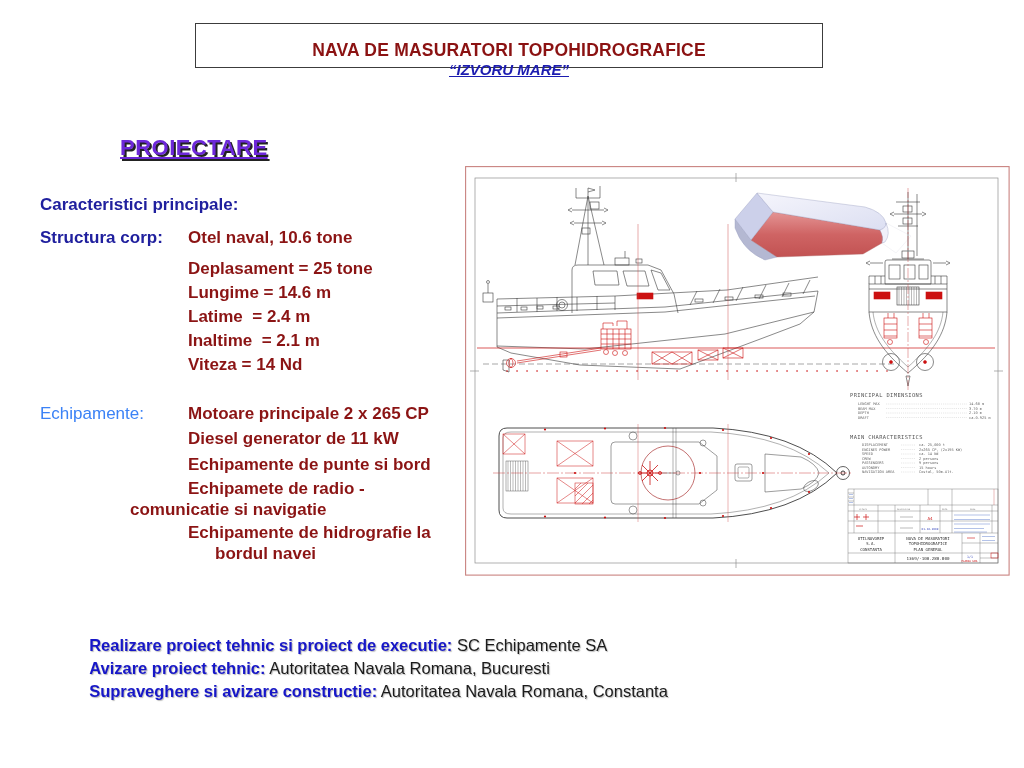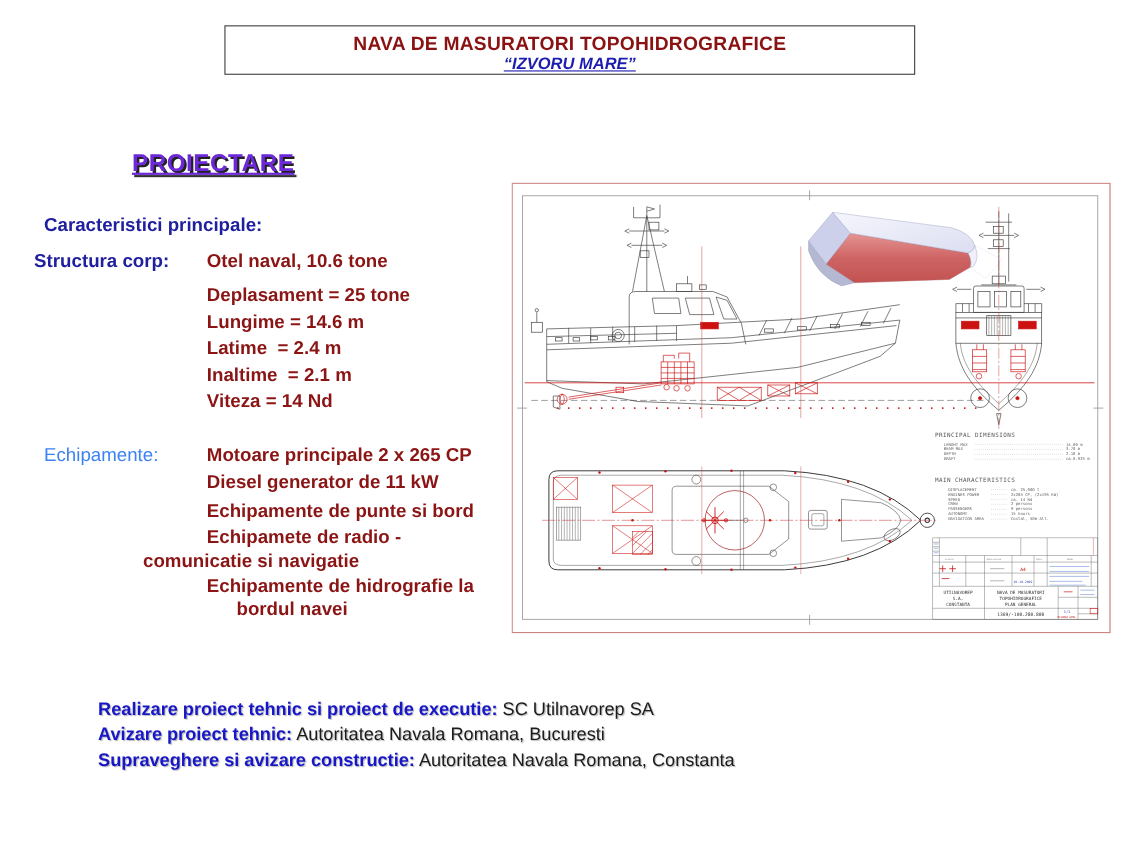--- a/index.html
+++ b/index.html
@@ -1,20 +1,20 @@
 <!DOCTYPE html>
 <html><head>
 <meta charset="utf-8">
 <style>
   html,body{margin:0;padding:0;background:#fff;}
   body{width:1024px;height:768px;position:relative;overflow:hidden;
        font-family:"Liberation Sans",sans-serif;}
   .abs{position:absolute;}
-  .titlebox{left:204px;top:23px;width:628px;height:45px;border:1px solid #3c3c3c;
-            text-align:center;box-sizing:border-box;padding-top:5px;}
+  .titlebox{left:195px;top:23px;width:628px;height:45px;border:1px solid #3c3c3c;
+            text-align:center;box-sizing:border-box;padding-top:16px;}
   .t1{font-size:17.5px;font-weight:700;color:#8b1212;letter-spacing:.2px;}
   .t2{font-size:15px;font-weight:700;font-style:italic;text-decoration:underline;color:#1c1cb0;}
   .proiectare{left:120px;top:135px;font-size:22px;font-weight:700;color:#6d28d9;
               text-decoration:underline;letter-spacing:.5px;
               text-shadow:2px 2px 0 rgba(15,15,15,.92);}
   .bluehead{color:#20209e;font-size:17px;font-weight:700;}
   .violethead{color:#3b82f6;font-size:17px;font-weight:400;}
   .redval{color:#8b1414;font-size:17px;font-weight:700;white-space:pre;}
   .footline{font-size:16.5px;white-space:pre;
             text-shadow:1px 1px 1px rgba(130,130,130,.55);}
@@ -27,21 +27,21 @@
 <body>
 
 <div class="abs titlebox">
   <div class="t1">NAVA DE MASURATORI TOPOHIDROGRAFICE</div>
   <div class="t2">“IZVORU MARE”</div>
 </div>
 
 <div class="abs proiectare">PROIECTARE</div>
 
 <div class="abs bluehead" style="left:40px;top:195px">Caracteristici principale:</div>
-<div class="abs bluehead" style="left:31px;top:228px">Structura corp:</div>
+<div class="abs bluehead" style="left:40px;top:228px">Structura corp:</div>
 <div class="abs redval" style="left:188px;top:228px">Otel naval, 10.6 tone</div>
 
 <div class="abs redval" style="left:188px;top:259px">Deplasament = 25 tone</div>
 <div class="abs redval" style="left:188px;top:283px">Lungime = 14.6 m</div>
 <div class="abs redval" style="left:188px;top:307px">Latime  = 2.4 m</div>
 <div class="abs redval" style="left:188px;top:331px">Inaltime  = 2.1 m</div>
 <div class="abs redval" style="left:188px;top:355px">Viteza = 14 Nd</div>
 
 <div class="abs violethead" style="left:40px;top:404px">Echipamente:</div>
 <div class="abs redval" style="left:188px;top:404px">Motoare principale 2 x 265 CP</div>
@@ -364,20 +364,20 @@
       <text x="505" y="391.5" font-size="3.2" fill="#3344bb">1/1</text>
       <text x="505" y="396" font-size="2.6" fill="#cc1111">PLANSA GEN.</text>
     </g>
     <rect x="526" y="387" width="7" height="5" stroke="#cc1111" stroke-width="0.5" fill="none"></rect>
     <line x1="529" y1="323" x2="529" y2="339" stroke="#cc5555" stroke-width="0.4"></line>
   </g>
 </svg>
 </div>
 
 <div class="abs footline" style="left:80px;top:617px">
-  <span class="footlabel">Realizare proiect tehnic si proiect de executie:</span><span class="footval"> SC Utilnavorep SA</span>
+  <span class="footlabel">Realizare proiect tehnic si proiect de executie:</span><span class="footval"> SC Echipamente SA</span>
 </div>
 <div class="abs footline" style="left:80px;top:640px">
   <span class="footlabel">Avizare proiect tehnic:</span><span class="footval"> Autoritatea Navala Romana, Bucuresti</span>
 </div>
 <div class="abs footline" style="left:80px;top:663px">
   <span class="footlabel">Supraveghere si avizare constructie:</span><span class="footval"> Autoritatea Navala Romana, Constanta</span>
 </div>
 
 </body></html>

